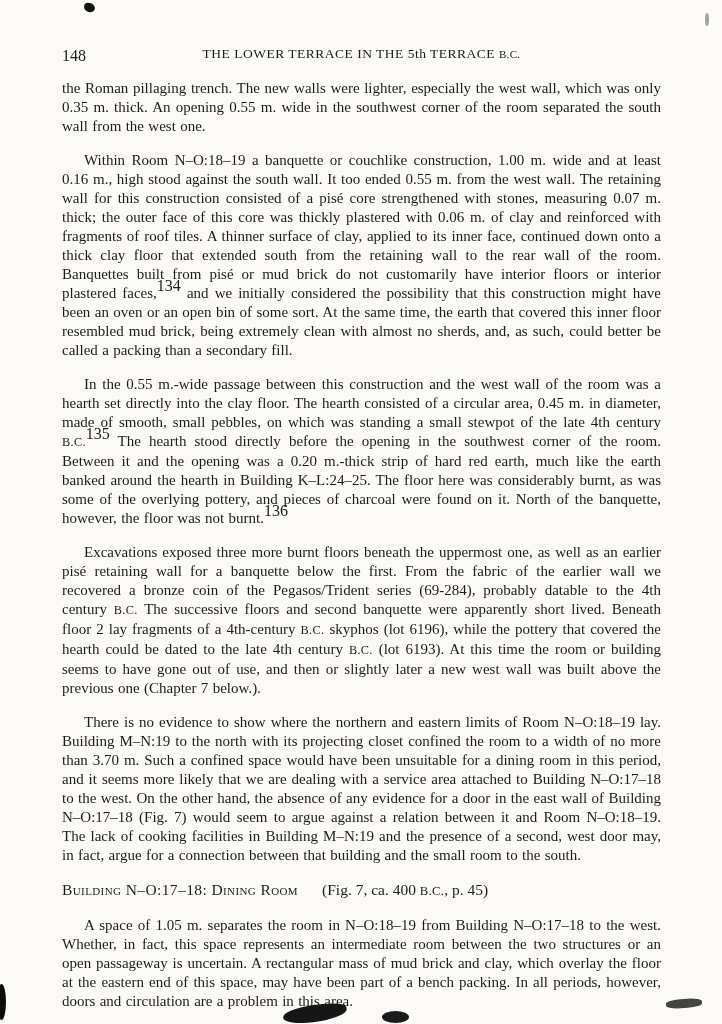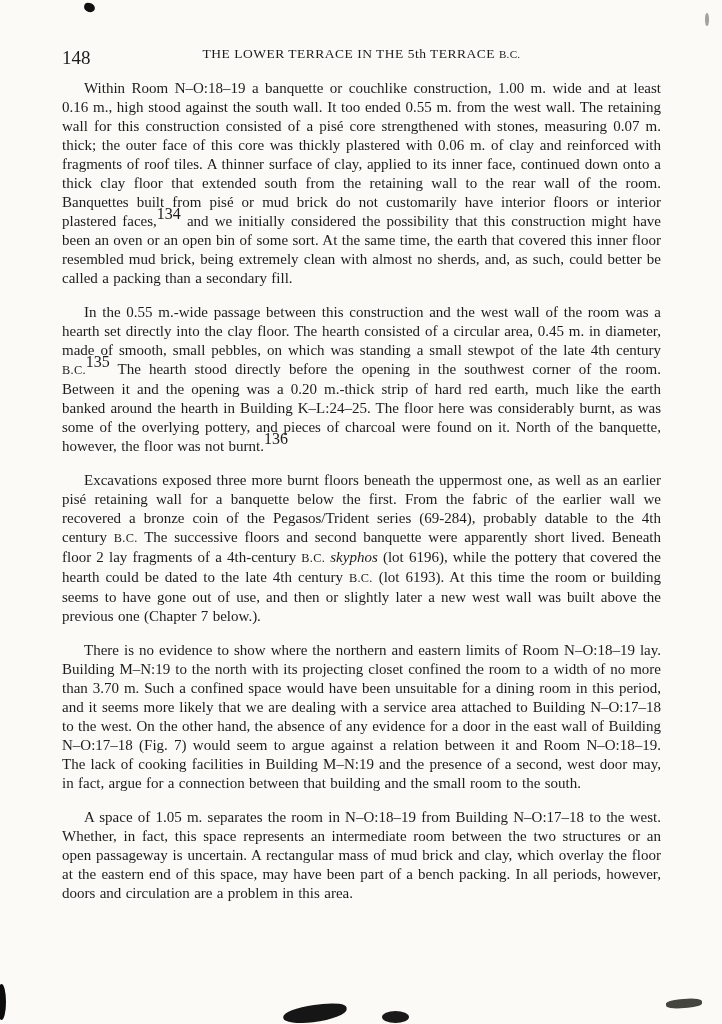--- a/index.html
+++ b/index.html
@@ -27,34 +27,34 @@
     height: 18px;
     text-align: center;
     font-size: 13.5px;
     letter-spacing: 0.5px;
     margin-bottom: 15px;
   }
   .page-num {
     position: absolute;
     left: 0;
     top: 1px;
-    font-size: 19px;
+    font-size: 16px;
     letter-spacing: 0;
   }
 
   .para {
     font-size: 15px;
     line-height: 19px;
     text-align: justify;
     word-spacing: 0.04em;
   }
   .para.indent { text-indent: 22px; }
 
   .tx { font-style: normal; }
-  .it { font-style: italic; }
+  .it { }
   .sc { font-size: 0.82em; letter-spacing: 0.3px; }
 
   .fn-ref {
     font-size: 16px;
     line-height: 0;
     vertical-align: baseline;
     position: relative;
     top: -0.45em;
   }
 
@@ -90,26 +90,30 @@
 
   <div class="content">
 
     <header class="running-header">
       <span class="page-num">148</span>
       <span class="head-title"><span class="tx">THE LOWER TERRACE IN THE 5th TERRACE </span><span class="sc">B.C.</span></span>
     </header>
 
     <section class="body-text">
       <div>
+          <p class="para"><span class="tx">the Roman pillaging trench. The new walls were lighter, especially the west wall, which was only 0.35 m. thick. An opening 0.55 m. wide in the southwest corner of the room separated the south wall from the west one.</span></p>
           <p class="para indent"><span class="tx">Within Room N–O:18–19 a banquette or couchlike construction, 1.00 m. wide and at least 0.16 m., high stood against the south wall. It too ended 0.55 m. from the west wall. The retaining wall for this construction consisted of a pisé core strengthened with stones, measuring 0.07 m. thick; the outer face of this core was thickly plastered with 0.06 m. of clay and reinforced with fragments of roof tiles. A thinner surface of clay, applied to its inner face, continued down onto a thick clay floor that extended south from the retaining wall to the rear wall of the room. Banquettes built from pisé or mud brick do not customarily have interior floors or interior plastered faces,</span><sup class="fn-ref">134</sup><span class="tx"> and we initially considered the possibility that this construction might have been an oven or an open bin of some sort. At the same time, the earth that covered this inner floor resembled mud brick, being extremely clean with almost no sherds, and, as such, could better be called a packing than a secondary fill.</span></p>
           <p class="para indent"><span class="tx">In the 0.55 m.-wide passage between this construction and the west wall of the room was a hearth set directly into the clay floor. The hearth consisted of a circular area, 0.45 m. in diameter, made of smooth, small pebbles, on which was standing a small stewpot of the late 4th century </span><span class="sc">B.C.</span><sup class="fn-ref">135</sup><span class="tx"> The hearth stood directly before the opening in the southwest corner of the room. Between it and the opening was a 0.20 m.-thick strip of hard red earth, much like the earth banked around the hearth in Building K–L:24–25. The floor here was considerably burnt, as was some of the overlying pottery, and pieces of charcoal were found on it. North of the banquette, however, the floor was not burnt.</span><sup class="fn-ref">136</sup></p>
           <p class="para indent"><span class="tx">Excavations exposed three more burnt floors beneath the uppermost one, as well as an earlier pisé retaining wall for a banquette below the first. From the fabric of the earlier wall we recovered a bronze coin of the Pegasos/Trident series (69-284), probably datable to the 4th century </span><span class="sc">B.C.</span><span class="tx"> The successive floors and second banquette were apparently short lived. Beneath floor 2 lay fragments of a 4th-century </span><span class="sc">B.C.</span><span class="tx"> </span><span class="it">skyphos</span><span class="tx"> (lot 6196), while the pottery that covered the hearth could be dated to the late 4th century </span><span class="sc">B.C.</span><span class="tx"> (lot 6193). At this time the room or building seems to have gone out of use, and then or slightly later a new west wall was built above the previous one (Chapter 7 below.).</span></p>
           <p class="para indent"><span class="tx">There is no evidence to show where the northern and eastern limits of Room N–O:18–19 lay. Building M–N:19 to the north with its projecting closet confined the room to a width of no more than 3.70 m. Such a confined space would have been unsuitable for a dining room in this period, and it seems more likely that we are dealing with a service area attached to Building N–O:17–18 to the west. On the other hand, the absence of any evidence for a door in the east wall of Building N–O:17–18 (Fig. 7) would seem to argue against a relation between it and Room N–O:18–19. The lack of cooking facilities in Building M–N:19 and the presence of a second, west door may, in fact, argue for a connection between that building and the small room to the south.</span></p>
         </div>
 
+      <h2 class="section-heading">
+        <span class="sh-title">Building N–O:17–18: Dining Room</span><span class="sh-detail"><span class="tx">(Fig. 7, </span><span class="it">ca.</span><span class="tx"> 400 </span><span class="sc">B.C.</span><span class="tx">, p. 45)</span></span>
+      </h2>
 
       <div>
           <p class="para indent"><span class="tx">A space of 1.05 m. separates the room in N–O:18–19 from Building N–O:17–18 to the west. Whether, in fact, this space represents an intermediate room between the two structures or an open passageway is uncertain. A rectangular mass of mud brick and clay, which overlay the floor at the eastern end of this space, may have been part of a bench packing. In all periods, however, doors and circulation are a problem in this area.</span></p>
         </div>
     </section>
 
   </div>
 </div>
 
 </body></html>

